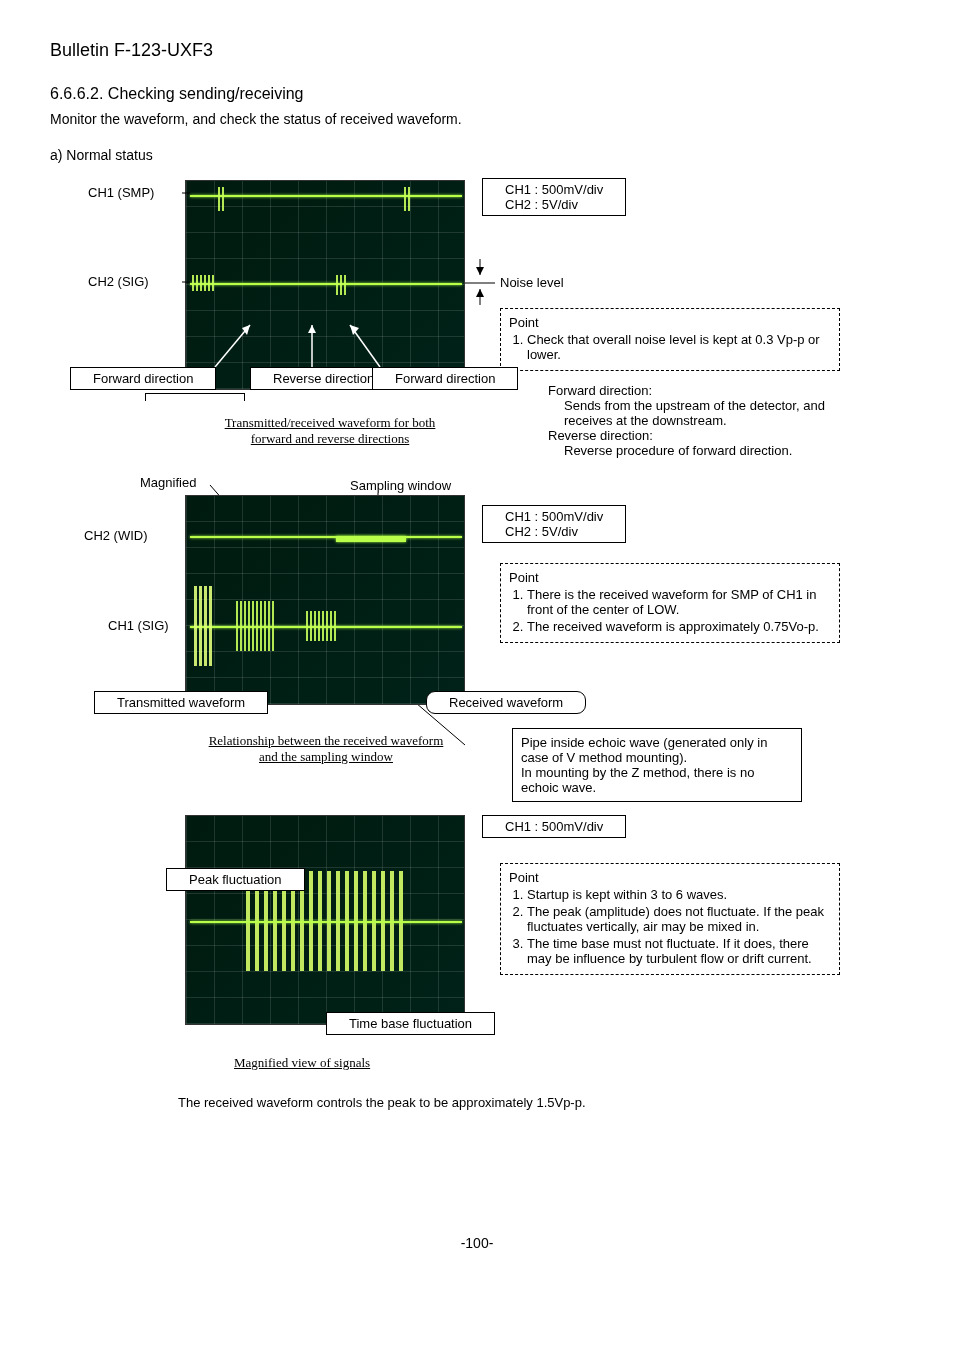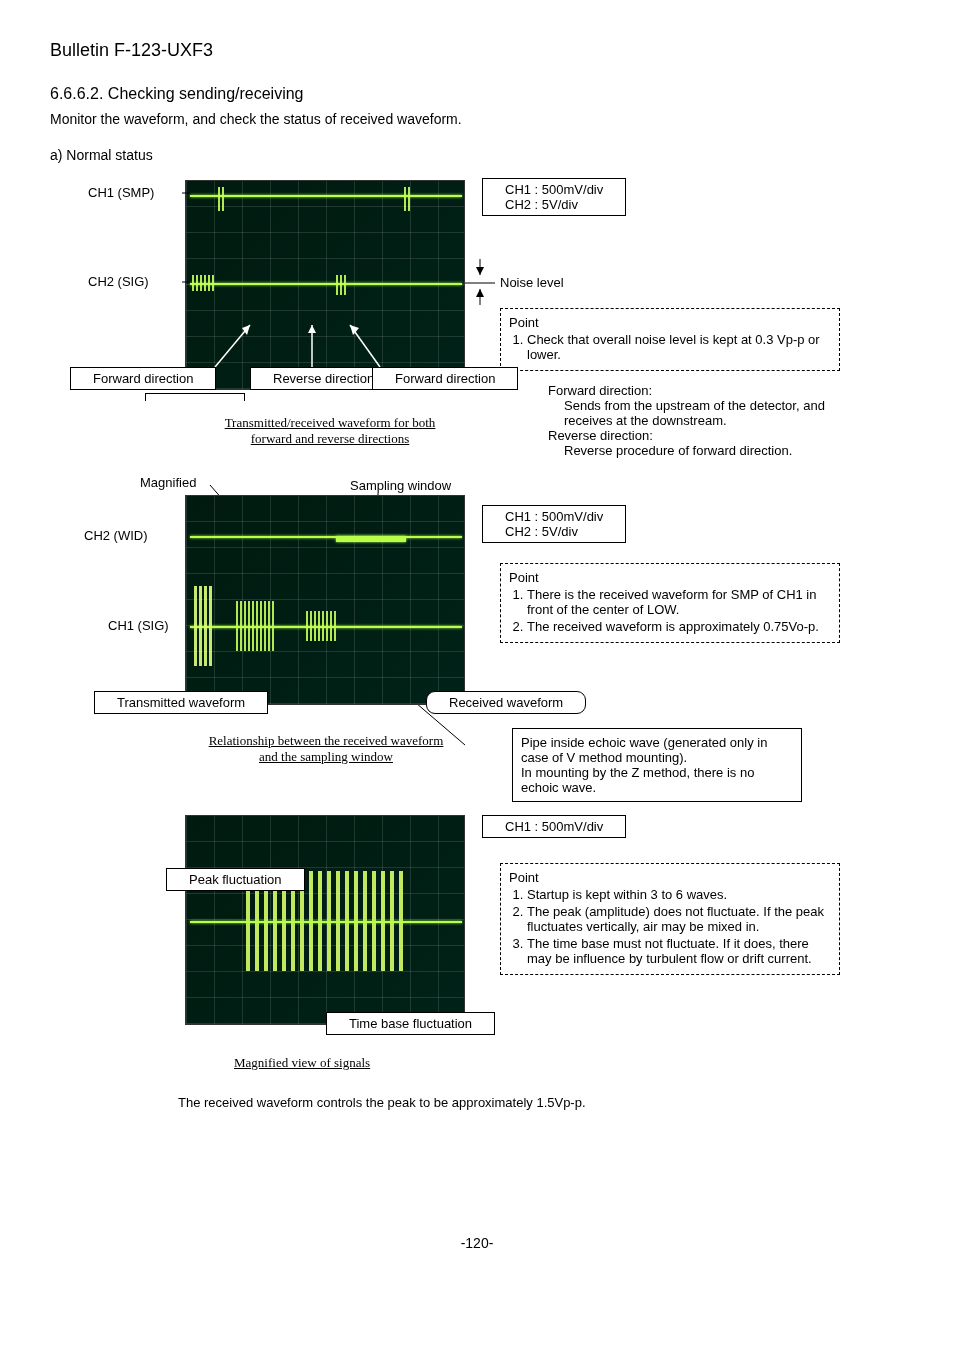--- a/index.html
+++ b/index.html
@@ -271,13 +271,13 @@
   </div>
 
   <div class="label-box" style="left:276px; top:837px;">Time base fluctuation</div>
 
   <div class="plain-label underlined" style="left:184px; top:880px;">Magnified view of signals</div>
 
   <div class="plain-label" style="left:128px; top:920px;">The received waveform controls the peak to be approximately 1.5Vp-p.</div>
 
 </div>
 
-<div class="footer-page">-120-</div>
+<div class="footer-page">-100-</div>
 
 </body></html>

